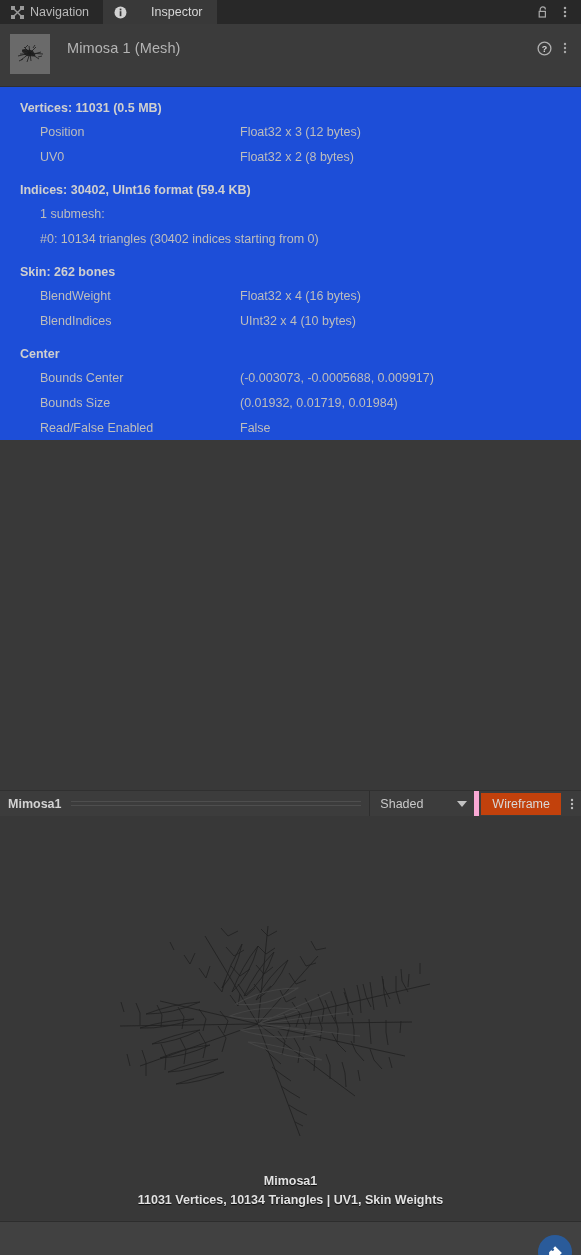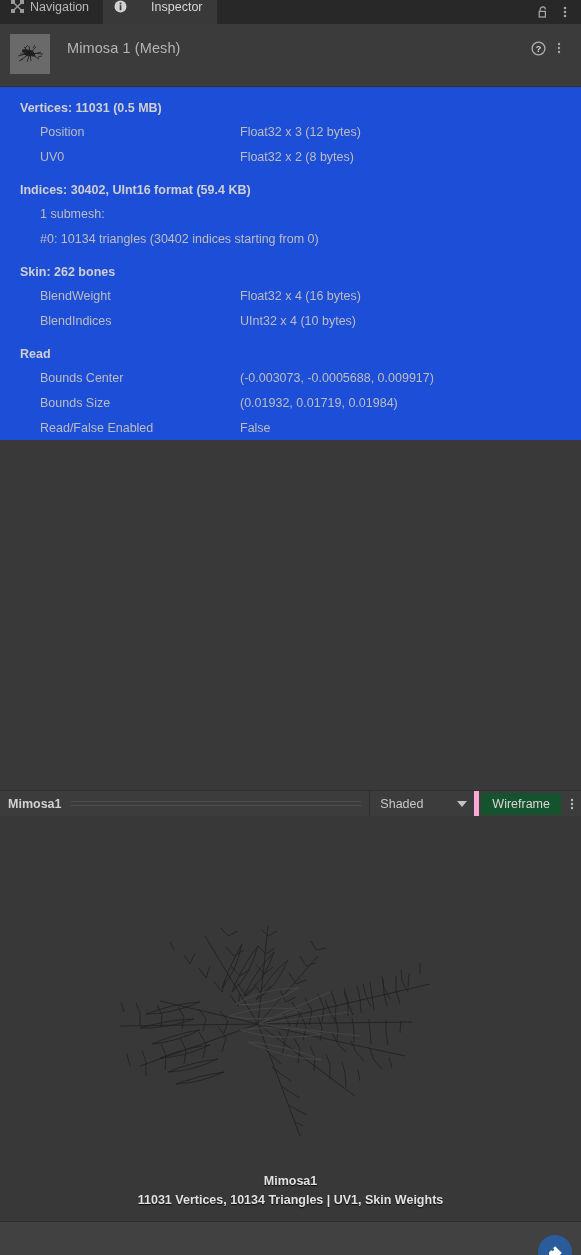--- a/index.html
+++ b/index.html
@@ -10,39 +10,39 @@
     overflow: hidden;
   }
   body { position: relative; }
 
   
   .tabbar {
     height: 24px; background: #282828;
     display: flex; align-items: stretch; position: relative;
   }
   .tab {
-    display: flex; align-items: flex-start; gap: 6px;
+    display: flex; align-items: center; gap: 6px;
     padding: 0 14px 0 11px; height: 24px;
     font-size: 12.5px; color: #b9b9b9;
   }
   .tab.active { background: #393939; color: #d6d6d6; gap: 24px; }
   .tab-icon { width: 13px; height: 13px; display: block; flex: 0 0 auto; }
   .tabbar-right {
     margin-left: auto; display: flex; align-items: center;
     gap: 2px; padding-right: 6px;
   }
   .icon-btn {
     width: 20px; height: 20px; display: flex;
     align-items: center; justify-content: center;
   }
 
   
   .objheader {
     height: 62px; background: #3b3b3b;
-    display: flex; align-items: flex-start; padding: 10px 12px 0 10px;
+    display: flex; align-items: flex-start; padding: 10px 6px 0 10px;
     position: relative;
   }
   .thumb {
     width: 40px; height: 40px; background: #6a6a6a;
     flex: 0 0 auto; overflow: hidden;
   }
   .objtitle {
     font-size: 14.5px; color: #b4b4b4;
     margin-left: 17px; margin-top: 6px; letter-spacing: .1px;
   }
@@ -88,21 +88,21 @@
     font-size: 12.5px; color: #c9c9c9;
     border-left: 1px solid #2e2e2e; border-right: 5px solid #f9a8d4;
   }
   .caret {
     width: 0; height: 0; border-left: 5px solid transparent;
     border-right: 5px solid transparent; border-top: 6px solid #c2c2c2;
   }
   .pv-wire {
     height: 22px; margin: 0 2px; padding: 0 11px;
     display: flex; align-items: center;
-    background: #14532d; color: #d8d8d8; font-size: 12.5px;
+    background: #c2410c; color: #d8d8d8; font-size: 12.5px;
   }
   .pv-kebab { width: 18px; display: flex; justify-content: center; }
 
   .preview-view {
     position: absolute; left: 0; right: 0; top: 816px; height: 404px;
     background: #383838; overflow: hidden;
   }
   .preview-view svg { position: absolute; left: 0; top: 0; }
   .pv-status {
     position: absolute; left: 0; right: 0; bottom: 10px;
@@ -234,21 +234,21 @@
     <span class="lbl">BlendWeight</span>
     <span class="val">Float32 x 4 (16 bytes)</span>
   </div>
   <div class="row">
     <span class="lbl">BlendIndices</span>
     <span class="val">UInt32 x 4 (10 bytes)</span>
   </div>
 
   <div class="sect-gap"></div>
 
-  <div class="sect-head">Read</div>
+  <div class="sect-head">Center</div>
   <div class="row">
     <span class="lbl">Bounds Center</span>
     <span class="val">(-0.003073, -0.0005688, 0.009917)</span>
   </div>
   <div class="row">
     <span class="lbl">Bounds Size</span>
     <span class="val">(0.01932, 0.01719, 0.01984)</span>
   </div>
   <div class="row">
     <span class="lbl">Read/False Enabled</span>

